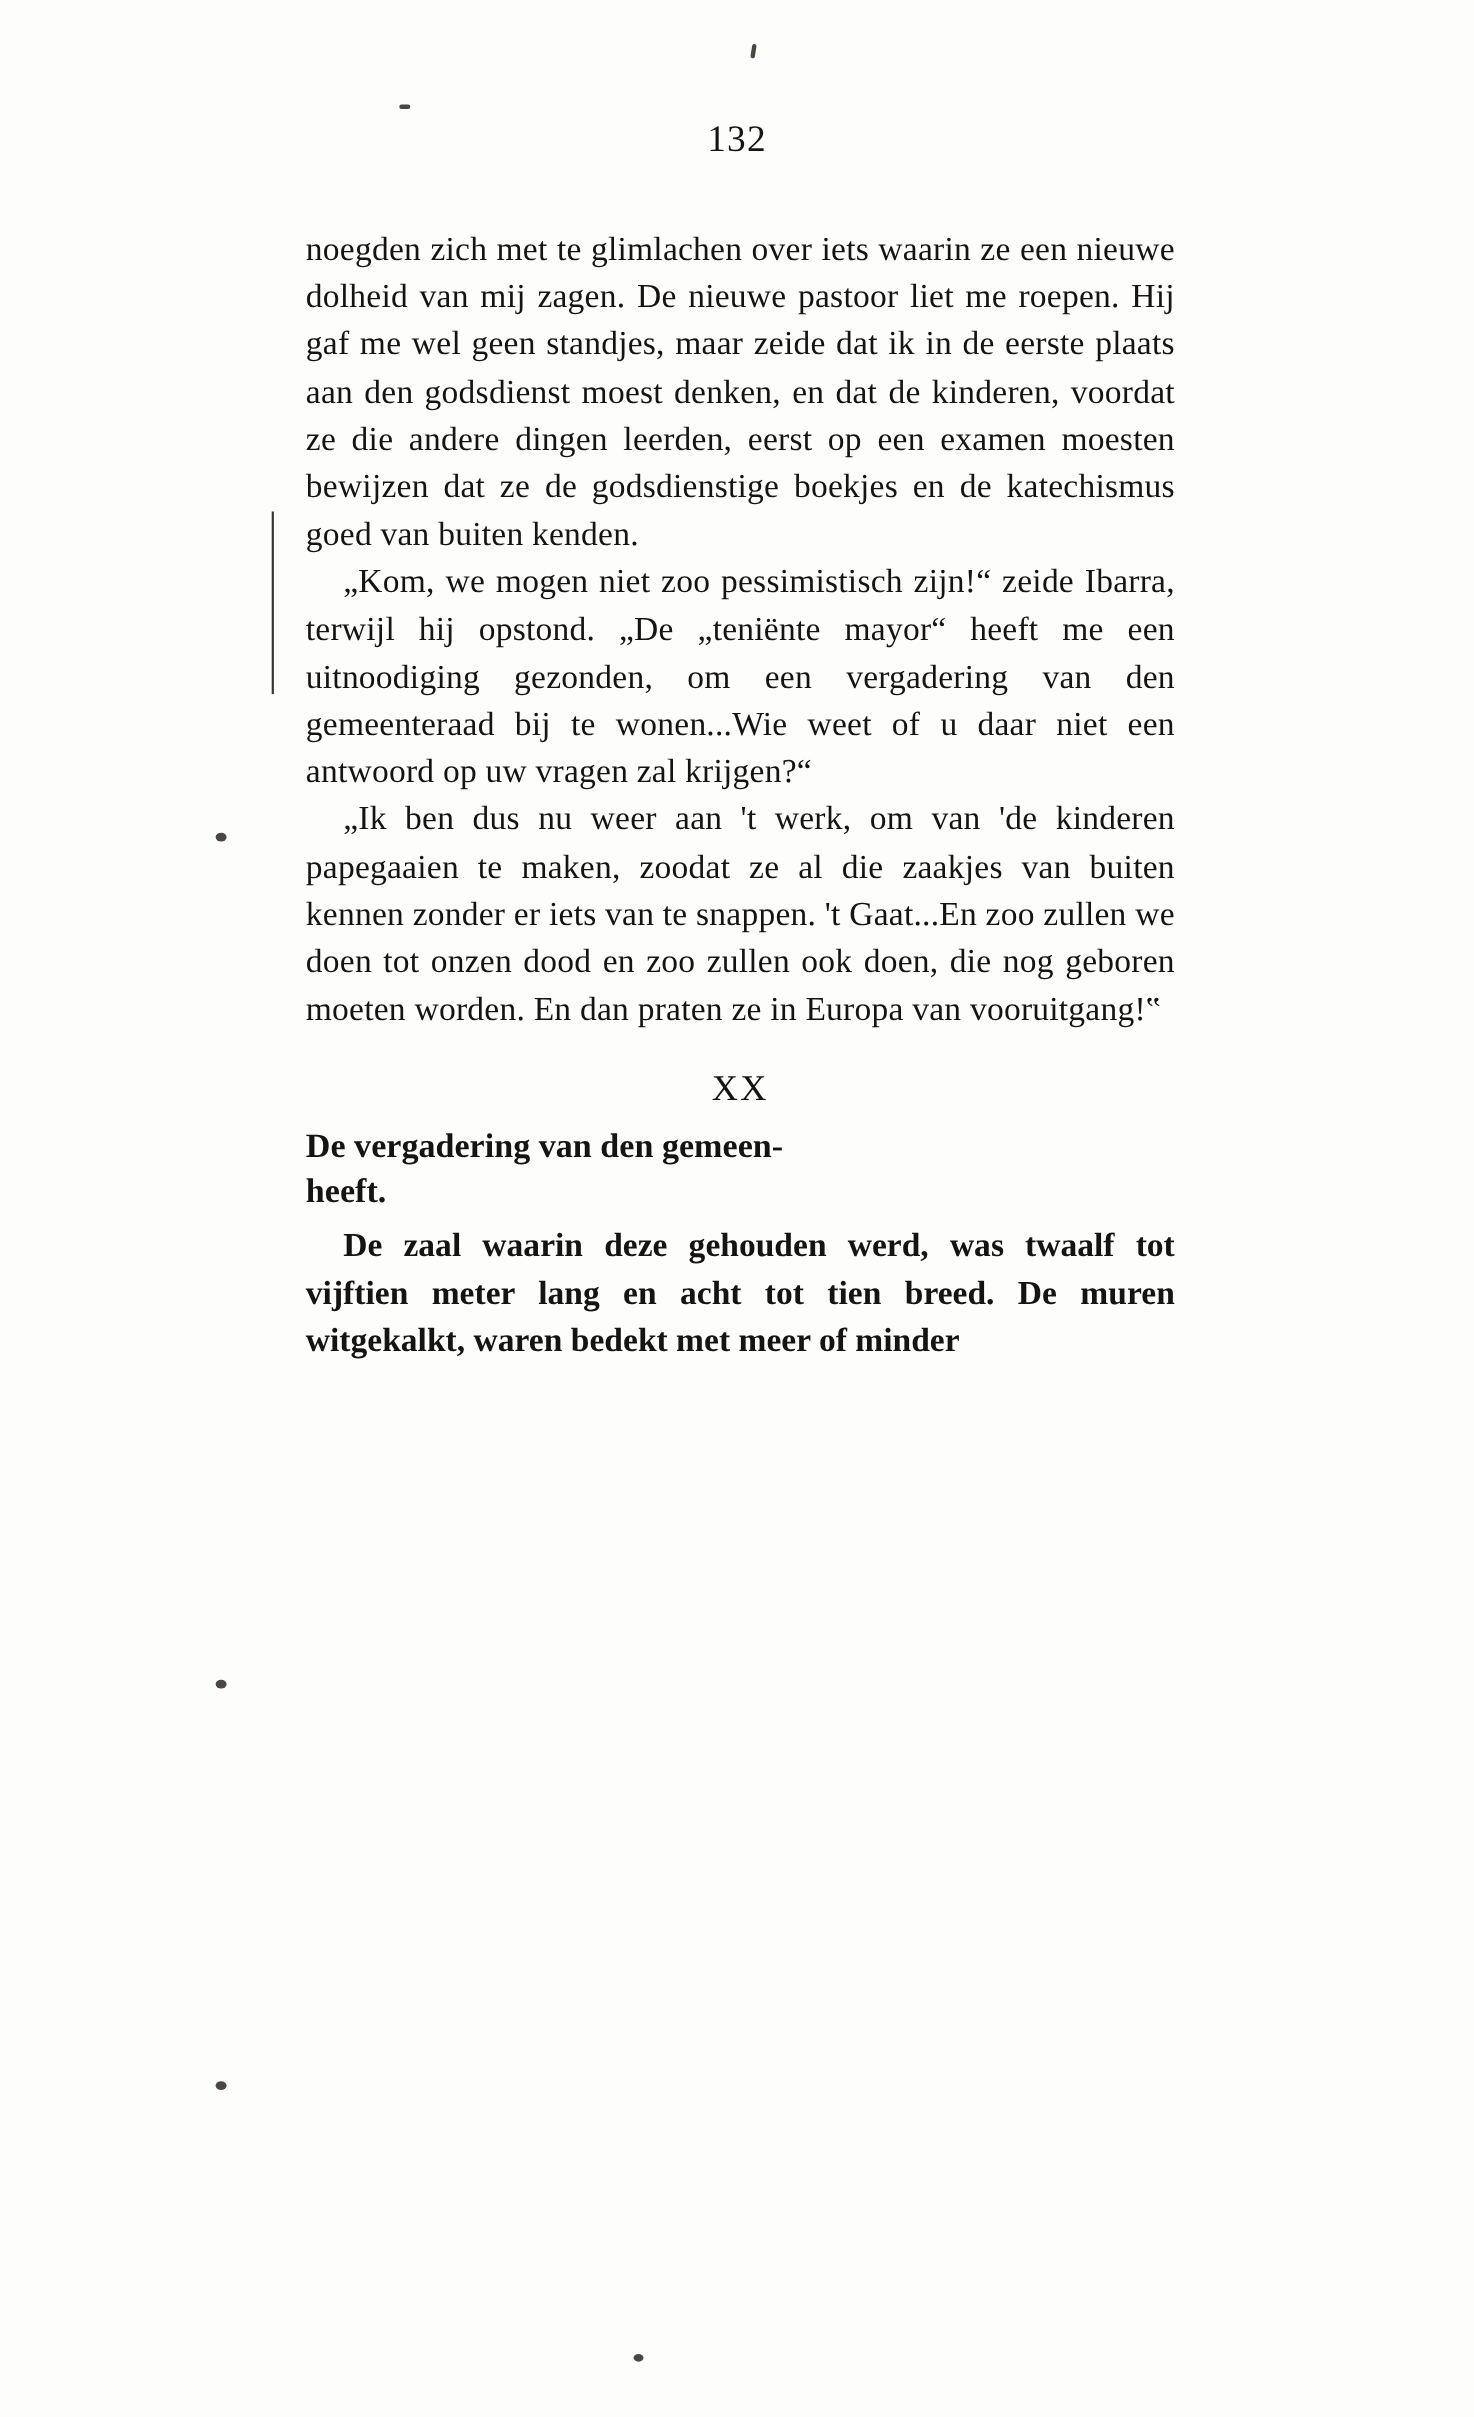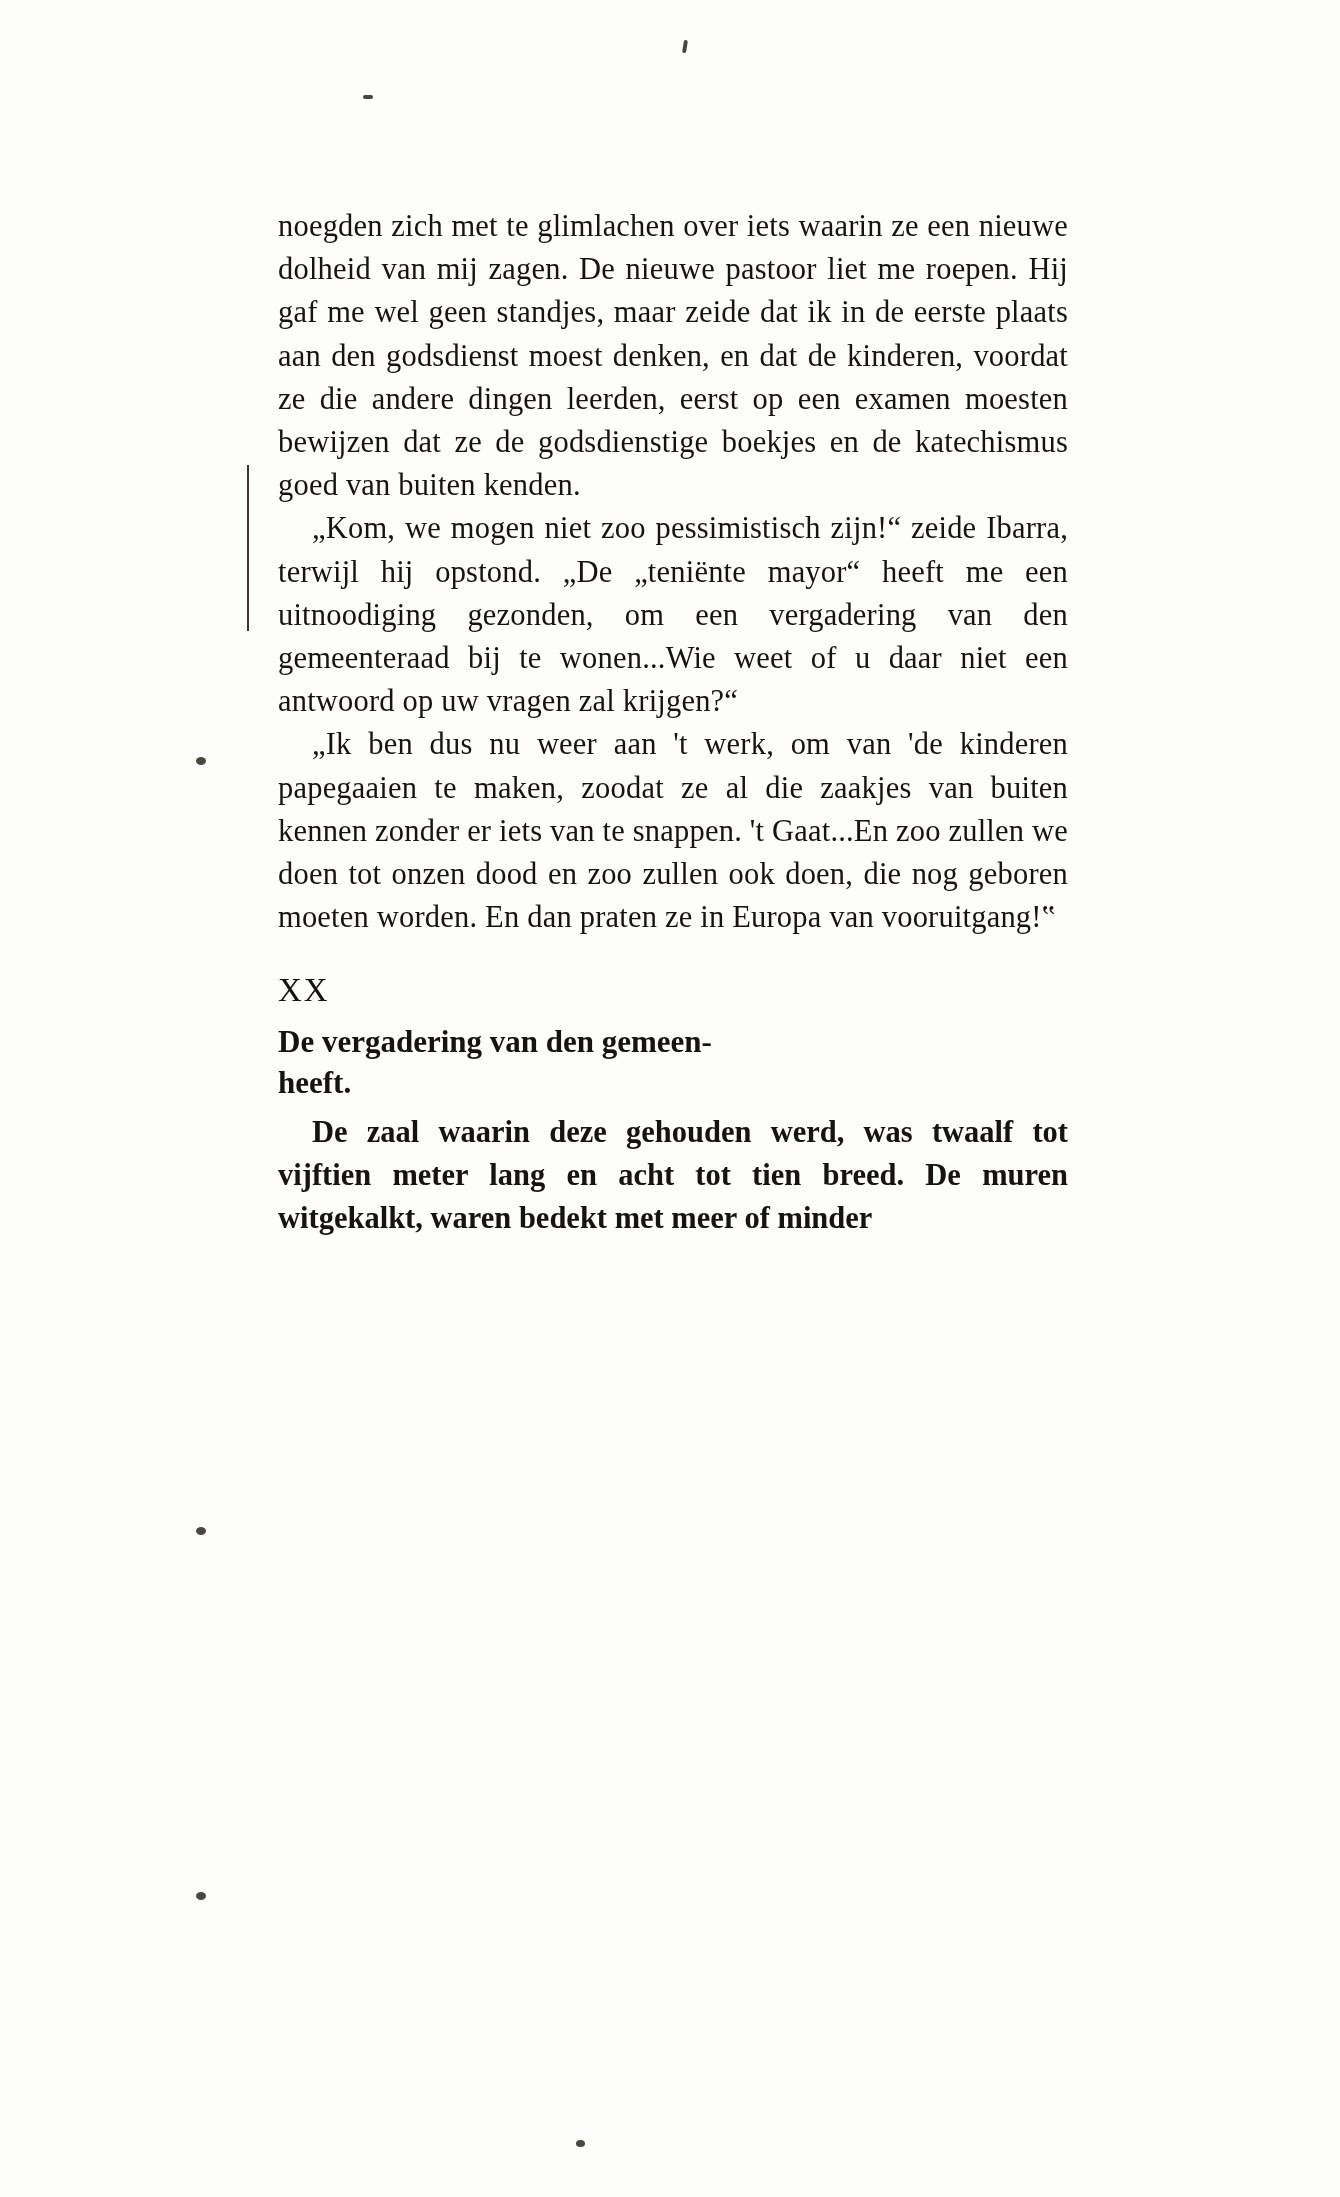--- a/index.html
+++ b/index.html
@@ -41,20 +41,21 @@
     text-align: justify;
     text-justify: inter-word;
   }
   p {
     margin: 0;
   }
   p.indent {
     text-indent: 34px;
   }
   .chapter-num {
+    text-align: center;
     font-size: 33px;
     margin-top: 30px;
     letter-spacing: 2px;
   }
   .chapter-title {
     text-align: left;
     font-weight: bold;
     font-size: 31px;
     line-height: 41px;
     margin-top: 8px;
@@ -90,20 +91,21 @@
 
 <div class="page">
 
   <div class="speck sp1"></div>
   <div class="speck sp2"></div>
   <div class="speck sp3"></div>
   <div class="speck sp4"></div>
   <div class="speck sp5"></div>
   <div class="speck sp6"></div>
 
+  <div class="page-number">132</div>
 
   <div class="margin-rule"></div>
 
   <div class="text-column">
     <p class="tight">noegden zich met te glimlachen over iets waarin ze een nieuwe dolheid van mij zagen. De nieuwe pastoor liet me roepen. Hij gaf me wel geen standjes, maar zeide dat ik in de eerste plaats aan den godsdienst moest denken, en dat de kinderen, voordat ze die andere dingen leerden, eerst op een examen moesten bewijzen dat ze de godsdienstige boekjes en de katechismus goed van buiten kenden.</p>
     <p class="indent tight">„Kom, we mogen niet zoo pessimistisch zijn!“ zeide Ibarra, terwijl hij opstond. „De „teniënte mayor“ heeft me een uitnoodiging gezonden, om een vergadering van den gemeenteraad bij te wonen...Wie weet of u daar niet een antwoord op uw vragen zal krijgen?“</p>
     <p class="indent tight">„Ik ben dus nu weer aan 't werk, om van 'de kinderen papegaaien te maken, zoodat ze al die zaakjes van buiten kennen zonder er iets van te snappen. 't Gaat...En zoo zullen we doen tot onzen dood en zoo zullen ook doen, die nog geboren moeten worden. En dan praten ze in Europa van vooruitgang!‟</p>
 
     <div class="chapter-num">XX</div>
     <div class="chapter-title">

